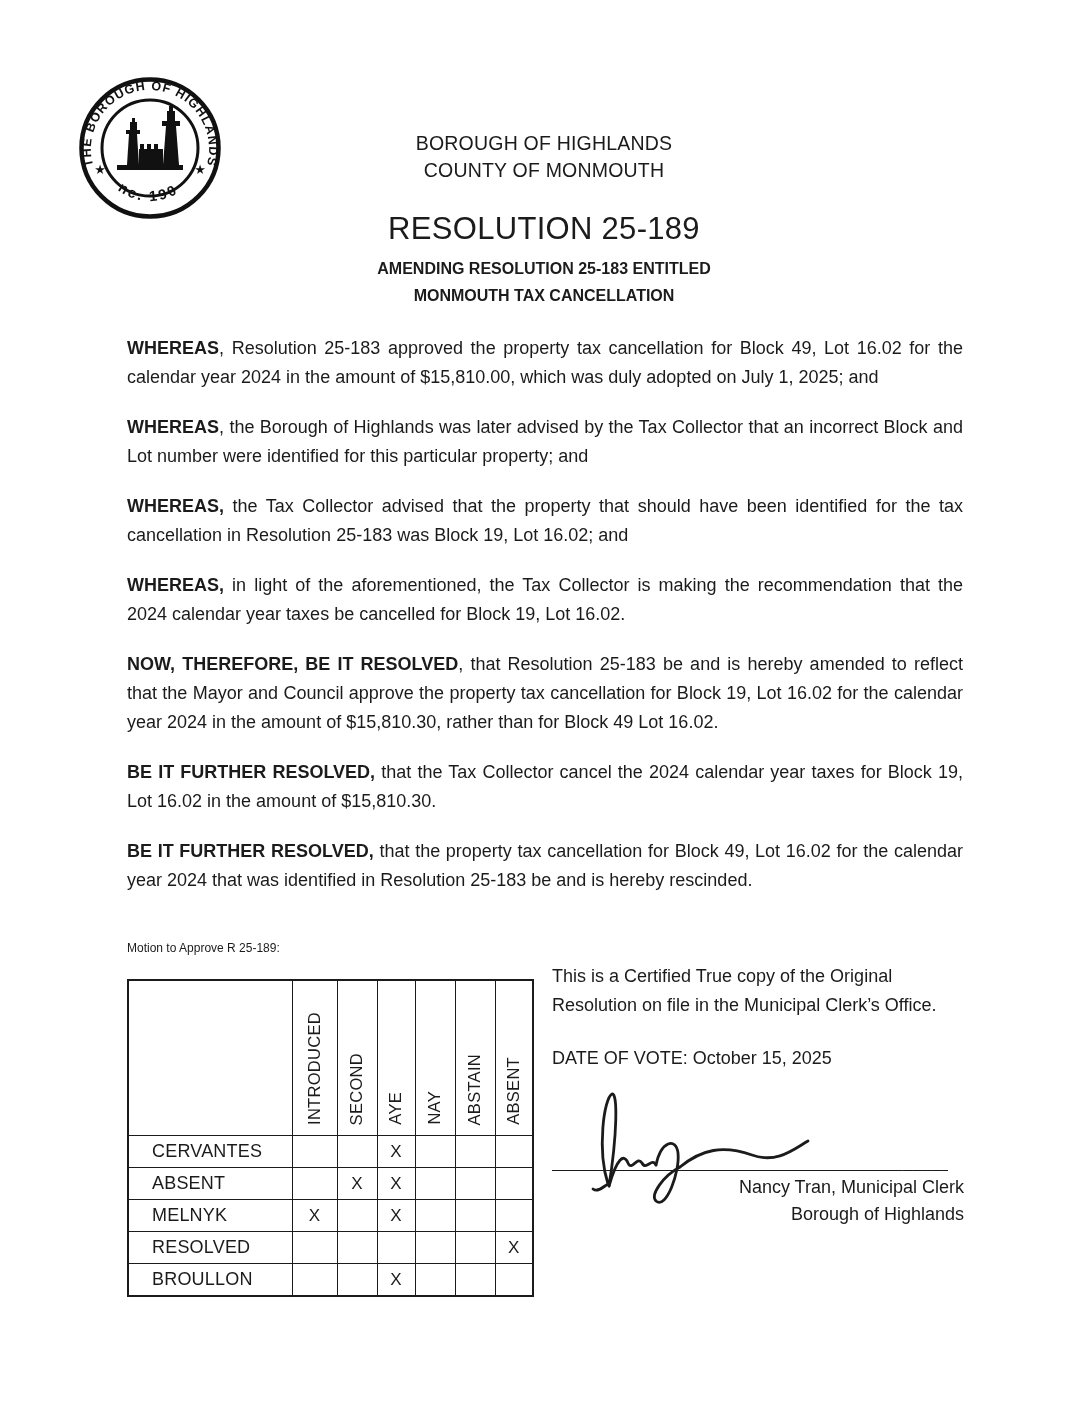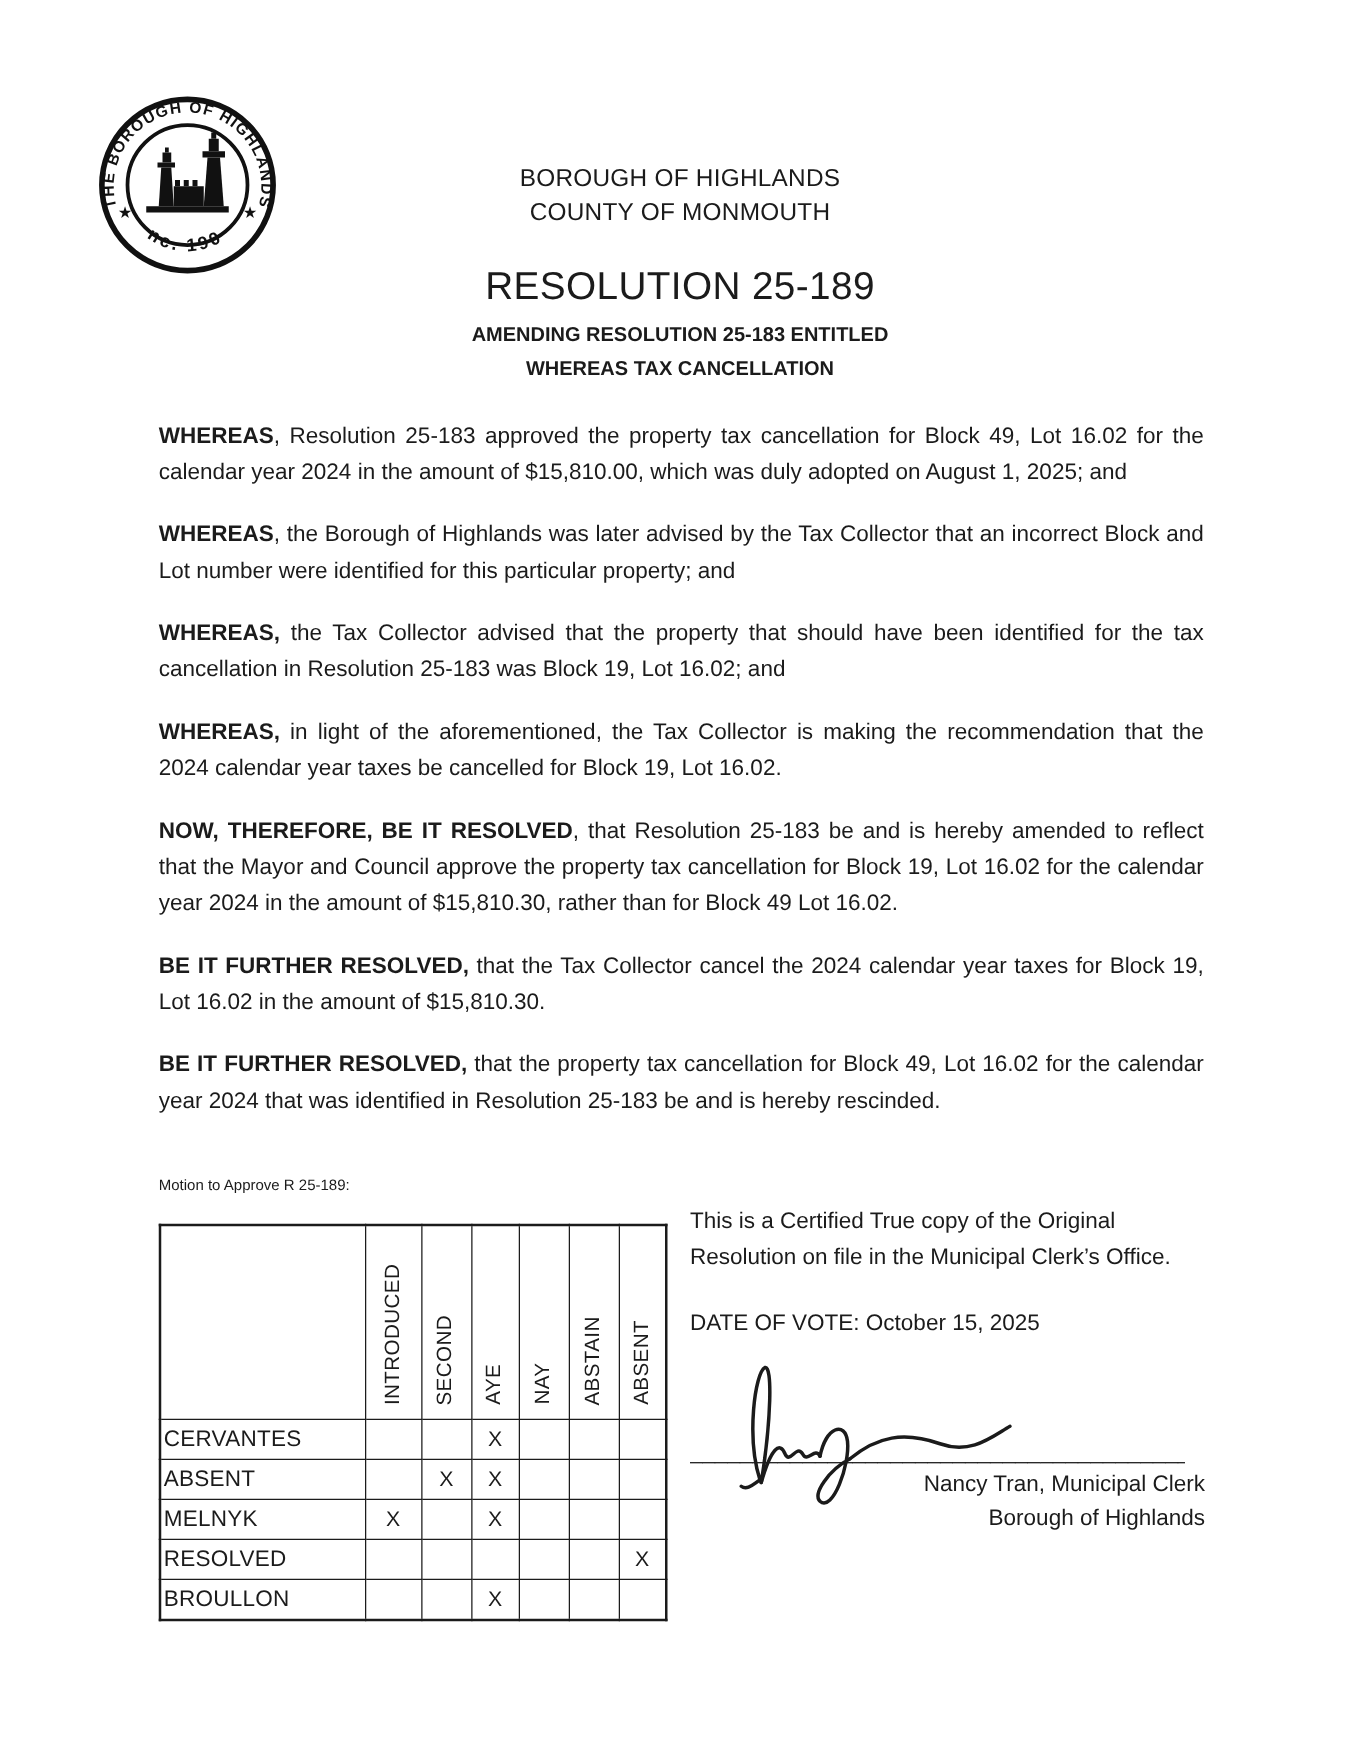--- a/index.html
+++ b/index.html
@@ -26,21 +26,21 @@
 
   .motion { position:absolute; left:127px; top:941px; font-size:12px; }
 
   
   .votetable { position:absolute; left:127px; top:979px; border-collapse:collapse;
                border:2px solid #1b1b1b; }
   .votetable td { border:1.5px solid #1b1b1b; padding:0; }
   .votetable td.vh { height:148px; vertical-align:bottom; text-align:center; padding-bottom:6px; }
   .vtext { display:inline-block; writing-mode:vertical-rl; transform:rotate(180deg);
            font-size:16.5px; line-height:1.05; letter-spacing:0.3px; }
-  .votetable td.member { height:31px; padding-left:2px; font-size:18px; letter-spacing:0.2px; }
+  .votetable td.member { height:31px; padding-left:23px; font-size:18px; letter-spacing:0.2px; }
   .votetable td.mark { text-align:center; font-size:17px; }
 
   
   .cert { position:absolute; left:552px; top:962px; width:412px; font-size:18px; line-height:28.5px; }
   .cert .date { margin-top:25px; }
   .sig-svg { position:absolute; left:8px; top:118px; width:360px; height:134px; pointer-events:none; }
   .sig-line { margin-top:78px; line-height:20px; white-space:nowrap; overflow:hidden; width:396px;
               letter-spacing:0; font-size:18px; }
   .signer { line-height:27px;text-align:right; }
   .signer.first { margin-top:3px; }
@@ -80,25 +80,25 @@
       <rect x="71" y="70" width="4" height="5"></rect>
       <rect x="78" y="70" width="4" height="5"></rect>
     </g>
   </svg>
 
   <div class="header">
     <div class="org-line">BOROUGH OF HIGHLANDS</div>
     <div class="org-line">COUNTY OF MONMOUTH</div>
     <div class="res-title">RESOLUTION 25-189</div>
     <div class="res-sub first">AMENDING RESOLUTION 25-183 ENTITLED</div>
-    <div class="res-sub">WHEREAS TAX CANCELLATION</div>
+    <div class="res-sub">MONMOUTH TAX CANCELLATION</div>
   </div>
 
   <div class="bodytext">
-    <p><b>WHEREAS</b><span>, Resolution 25-183 approved the property tax cancellation for Block 49, Lot 16.02 for the calendar year 2024 in the amount of $15,810.00, which was duly adopted on August 1, 2025; and</span></p>
+    <p><b>WHEREAS</b><span>, Resolution 25-183 approved the property tax cancellation for Block 49, Lot 16.02 for the calendar year 2024 in the amount of $15,810.00, which was duly adopted on July 1, 2025; and</span></p>
     <p><b>WHEREAS</b><span>, the Borough of Highlands was later advised by the Tax Collector that an incorrect Block and Lot number were identified for this particular property; and</span></p>
     <p><b>WHEREAS,</b><span> the Tax Collector advised that the property that should have been identified for the tax cancellation in Resolution 25-183 was Block 19, Lot 16.02; and</span></p>
     <p><b>WHEREAS,</b><span> in light of the aforementioned, the Tax Collector is making the recommendation that the 2024 calendar year taxes be cancelled for Block 19, Lot 16.02.</span></p>
     <p><b>NOW, THEREFORE, BE IT RESOLVED</b><span>, that Resolution 25-183 be and is hereby amended to reflect that the Mayor and Council approve the property tax cancellation for Block 19, Lot 16.02 for the calendar year 2024 in the amount of $15,810.30, rather than for Block 49 Lot 16.02.</span></p>
     <p><b>BE IT FURTHER RESOLVED,</b><span> that the Tax Collector cancel the 2024 calendar year taxes for Block 19, Lot 16.02 in the amount of $15,810.30.</span></p>
     <p><b>BE IT FURTHER RESOLVED,</b><span> that the property tax cancellation for Block 49, Lot 16.02 for the calendar year 2024 that was identified in Resolution 25-183 be and is hereby rescinded.</span></p>
   </div>
 
   <div class="motion">Motion to Approve R 25-189:</div>
 

